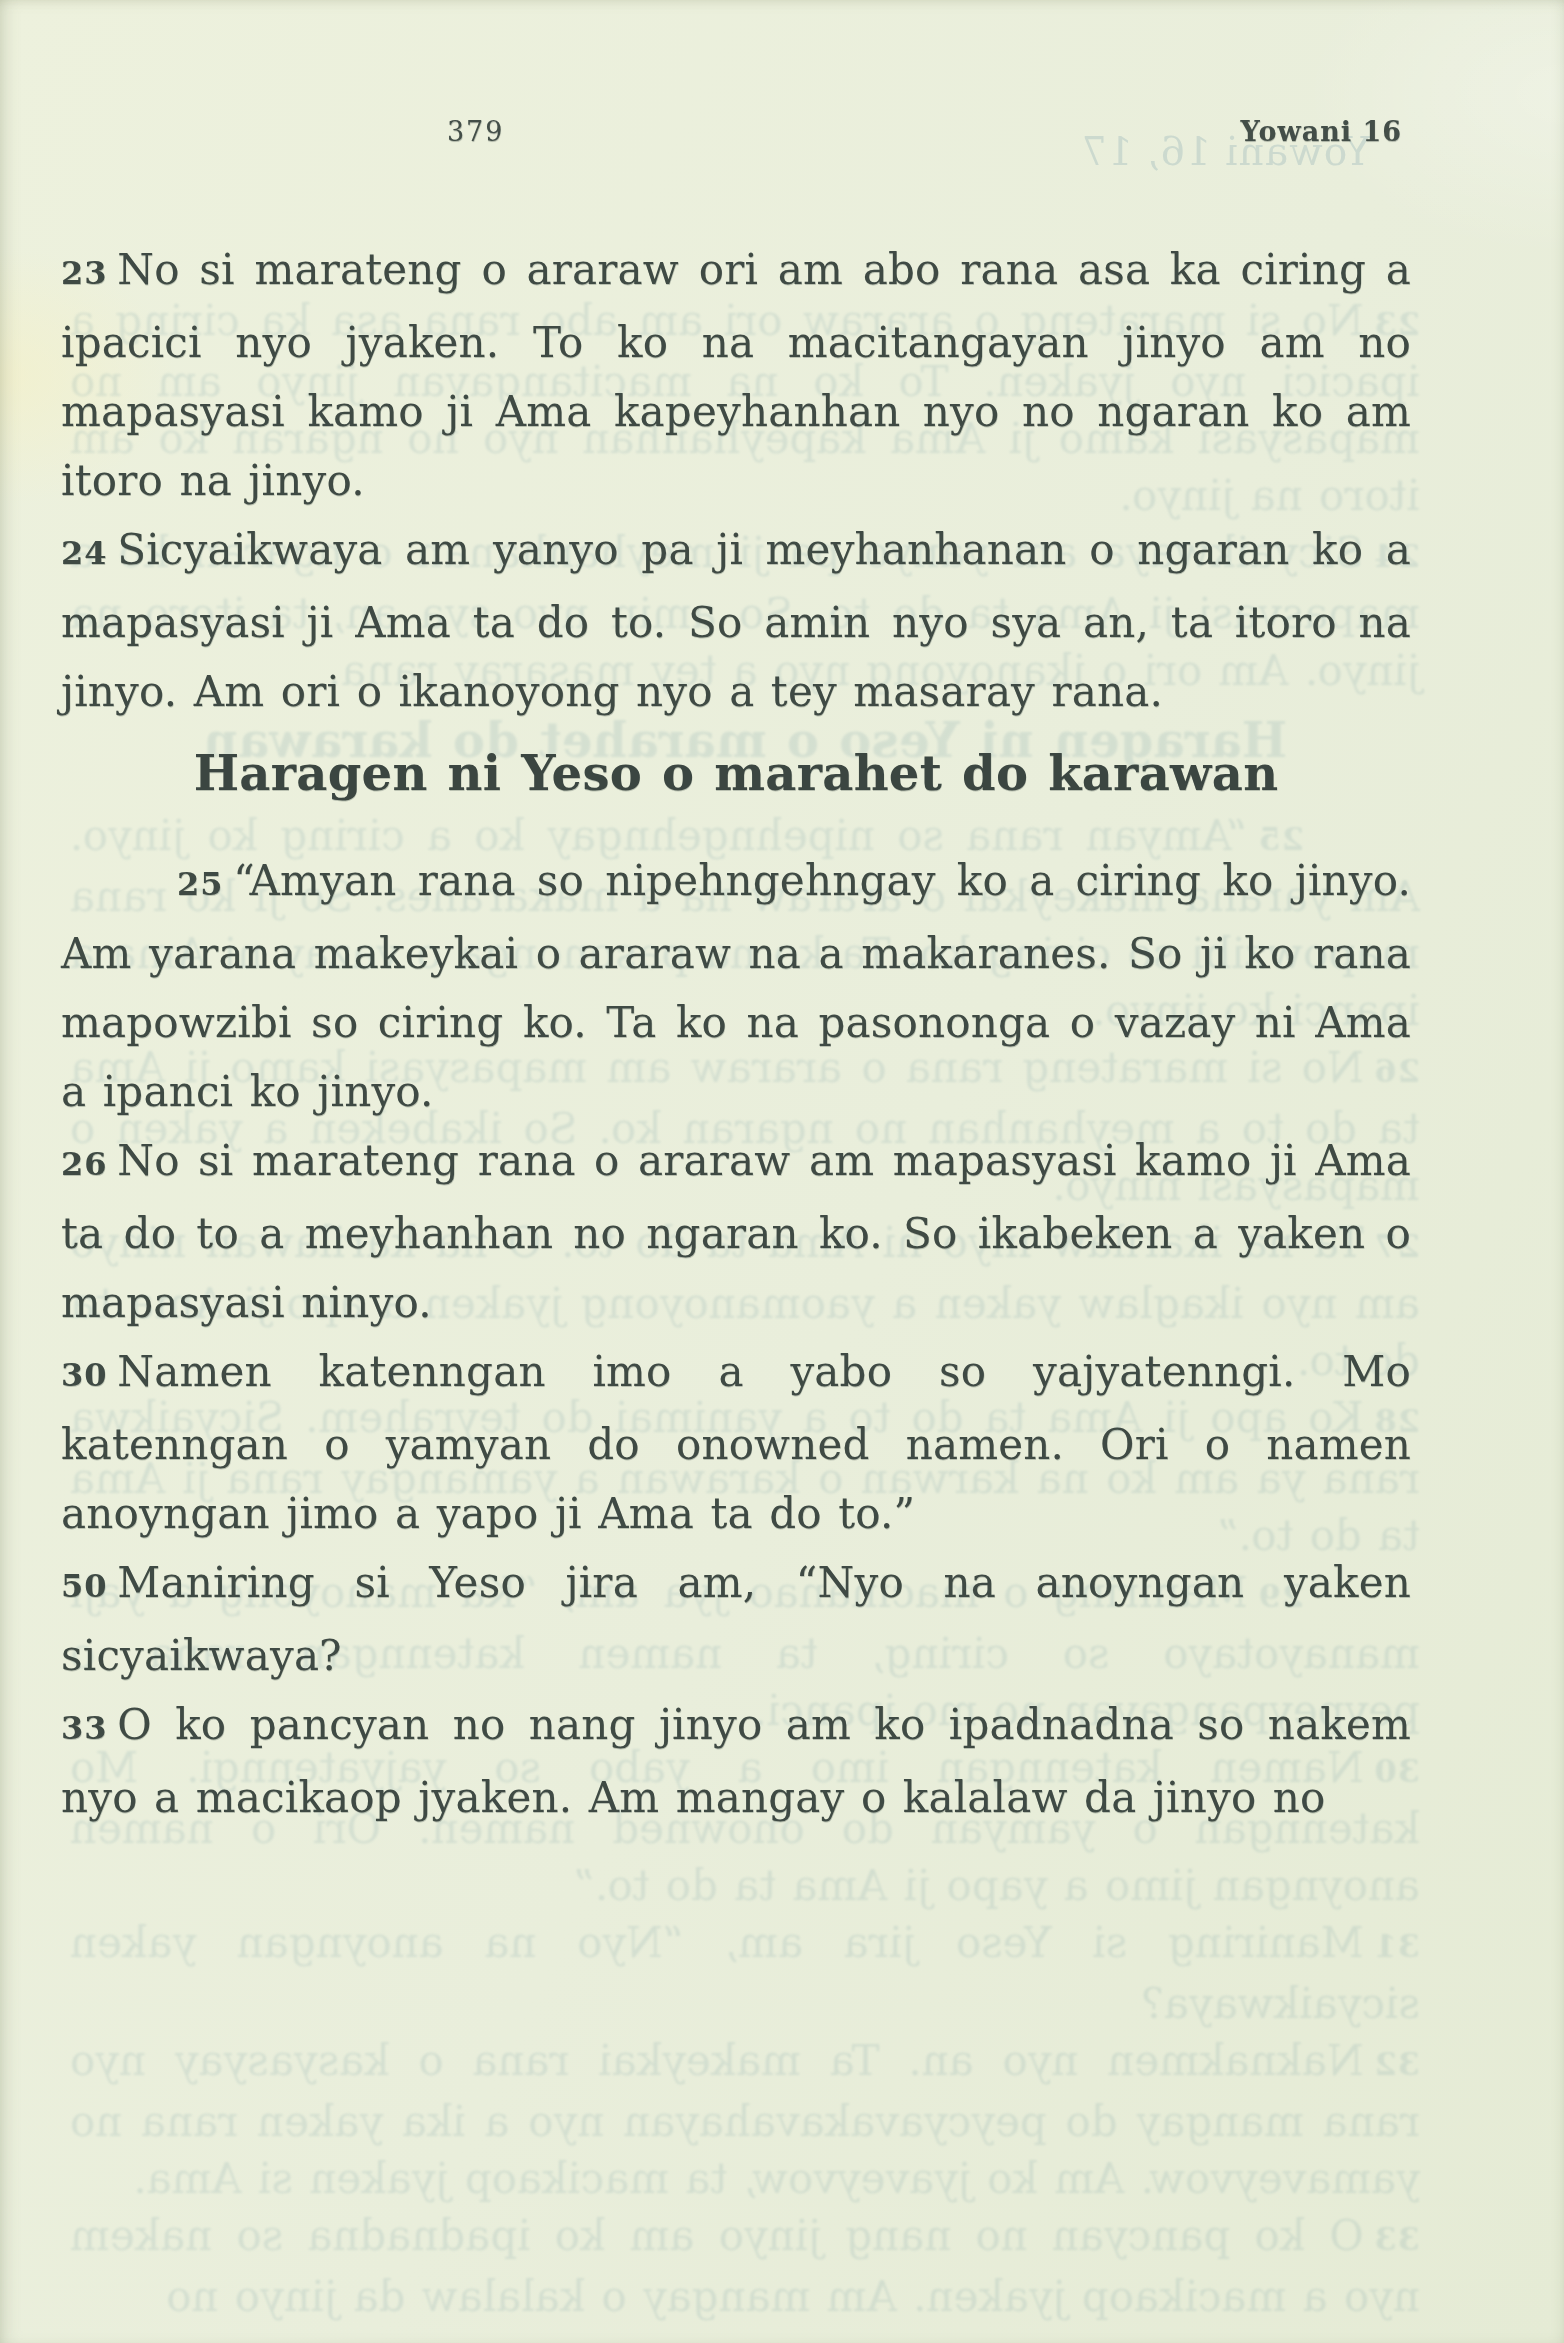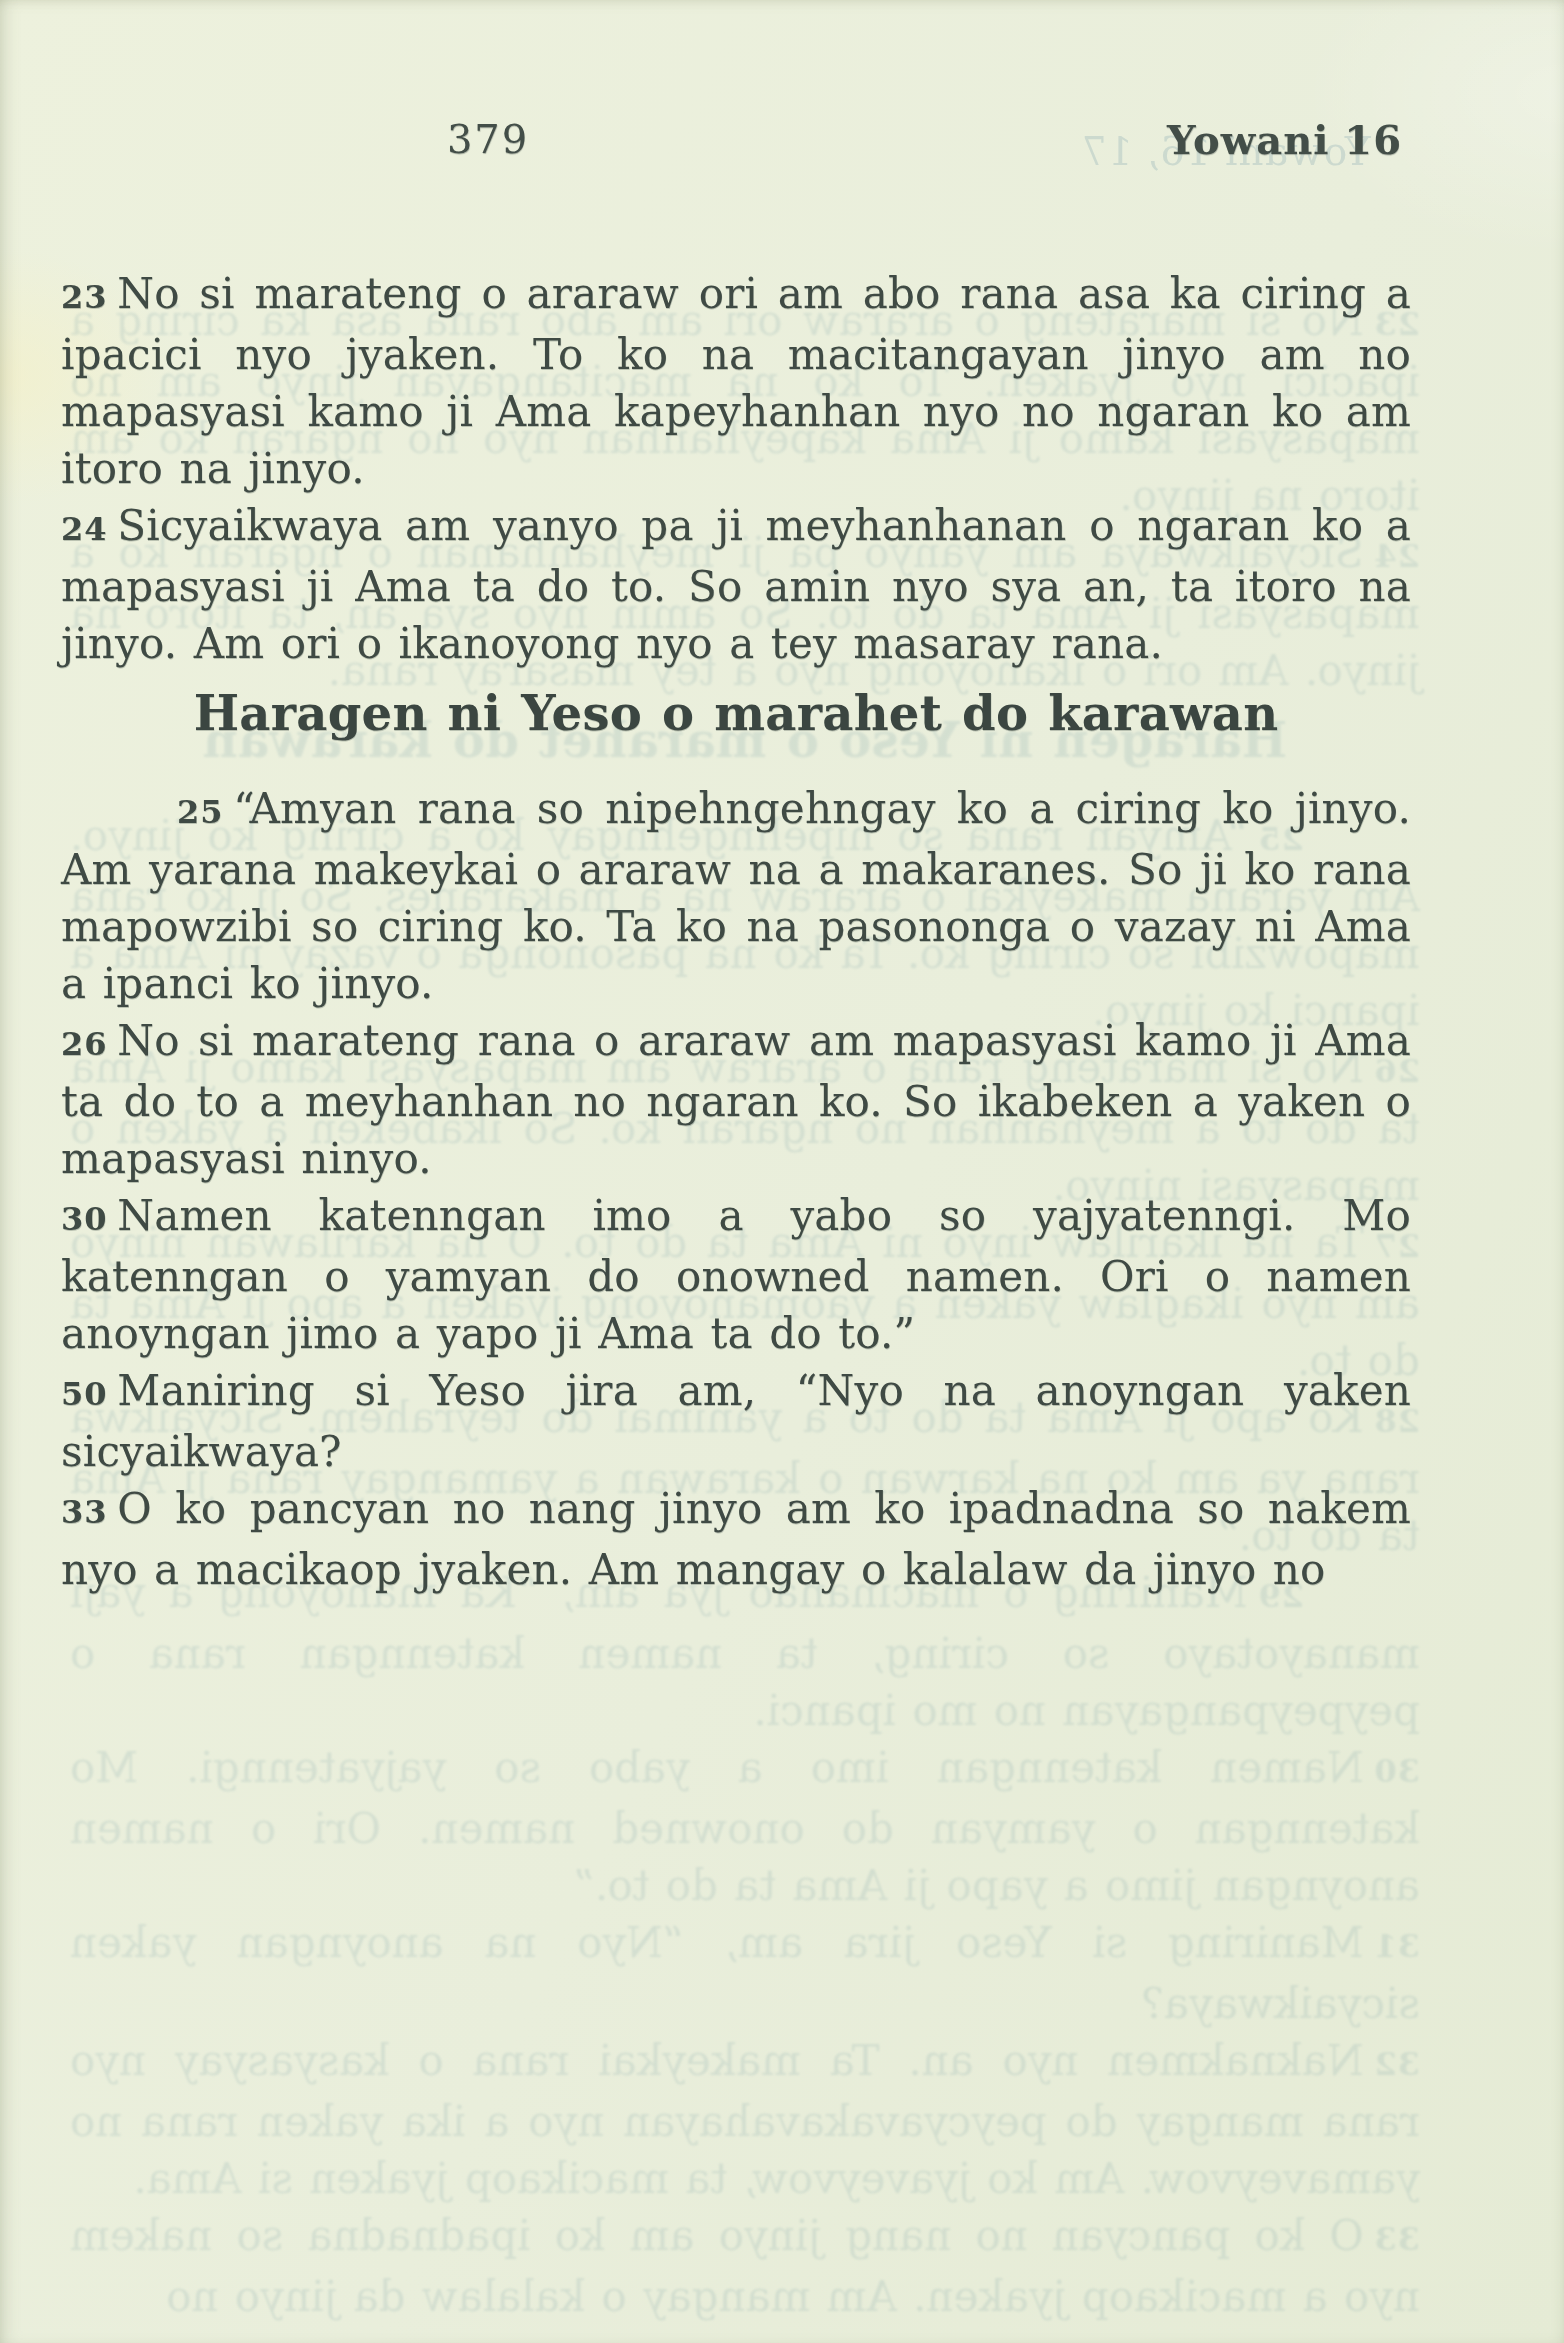--- a/index.html
+++ b/index.html
@@ -29,35 +29,34 @@
   .ghost-body {
     position:absolute; top:292px; left:70px; width:1350px;
     transform:scaleX(-1); opacity:.15; color:#5f8d98; filter:blur(1px);
     font-size:42px; line-height:57px; text-align:justify; word-spacing:2.9px;
   }
   .ghost-body .section-heading { color:#5f8d98; }
 
   
   .running-head {
     position:absolute; top:116px; left:0; right:0; height:52px;
-    font-size:40px; color:#434e48;
+    font-size:27px; color:#434e48;
     text-shadow:0.4px 0.6px 0.7px rgba(62,74,68,.35);
   }
   .page-number { position:absolute; left:447px; letter-spacing:1.9px; }
   .book-chapter { position:absolute; right:162px; letter-spacing:1px;font-weight:bold; }
 
   
   .text-column {
     position:absolute; top:235px; left:61px; width:1350px;
-    font-size:42px; line-height:57px;
+    font-size:42px; line-height:69px;
     text-align:justify; text-justify:inter-word;
     letter-spacing:0.2px; word-spacing:2.9px;
     color:#3f4a44;
     text-shadow:0.4px 0.6px 0.6px rgba(62,74,68,.28);
-    margin-top:30px;
   }
   p.verse { margin:0; }
   p.verse.indent { text-indent:116px; }
   .vnum {
     font-weight:bold; font-size:32px; letter-spacing:1px;
     padding-right:9.7px;
   }
   .section-heading {
     font-size:48px; font-weight:bold; text-align:center;
     margin:12.6px 0 38px; letter-spacing:0.3px; text-indent:0;

